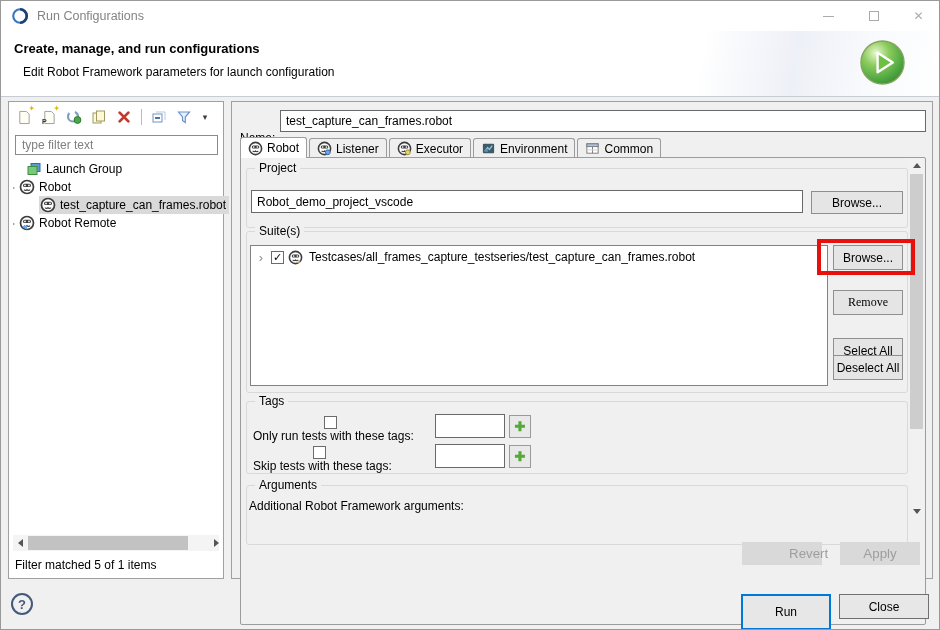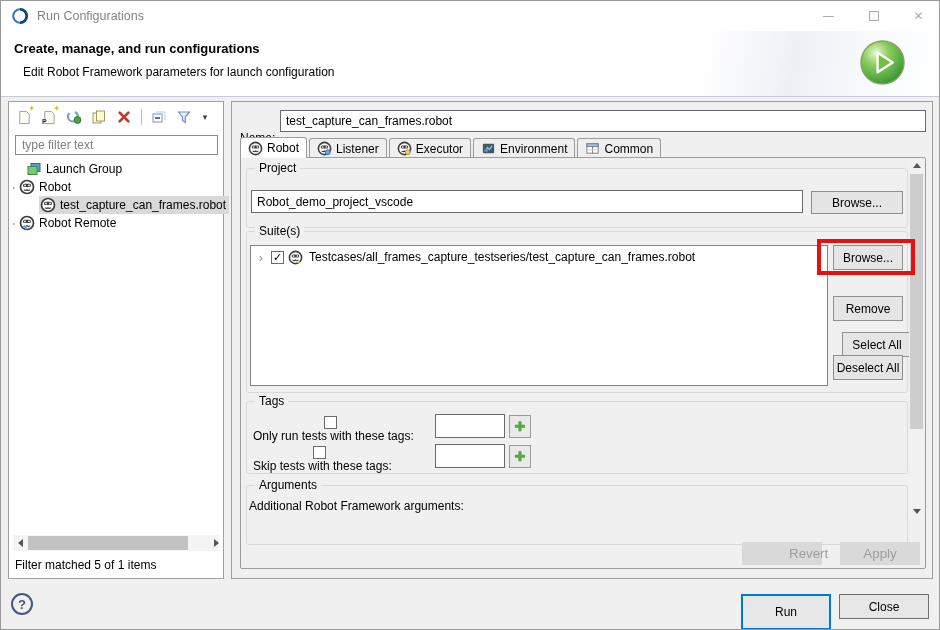--- a/index.html
+++ b/index.html
@@ -53,41 +53,41 @@
   
   .main { left:230px; top:100px; width:702px; height:478px; background:#f0f0f0; border:1px solid #a0a0a0; }
   .name-label { position:absolute; left:8px; top:29px; }
   .name-input { position:absolute; left:48px; top:8px; width:646px; height:22px; border:1px solid #696969; padding:0 5px; font-size:12px; font-family:"Liberation Sans",sans-serif; background:#fff; }
 
   .tabbar { position:absolute; left:8px; top:36px; height:20px; display:flex; align-items:flex-end; }
   .tab { height:20px; display:flex; align-items:center; gap:4px; padding:0 7px; border:1px solid #9c9c9c; border-bottom:none; border-radius:3px 3px 0 0; background:#efefef; margin-right:2px; position:relative; white-space:nowrap; }
   .tab.active { background:#fff; height:21px; z-index:3; }
   .tab .ticon { width:15px; height:15px; }
 
-  .tabcontent { position:absolute; left:8px; top:55px; width:686px; height:412px; border:1px solid #9c9c9c; background:#f0f0f0; border-radius:0 2px 2px 2px; overflow:hidden; }
+  .tabcontent { position:absolute; left:8px; top:55px; width:686px; height:468px; border:1px solid #9c9c9c; background:#f0f0f0; border-radius:0 2px 2px 2px; overflow:hidden; }
 
   .group { position:absolute; border:1px solid #d9d9d9; border-radius:3px; }
   .group > .glabel { position:absolute; left:8px; top:-8px; background:#f0f0f0; padding:0 4px; white-space:nowrap; }
 
   .g-project { left:5px; top:10px; width:662px; height:60px; }
   .project-input { position:absolute; left:4px; top:21px; width:552px; height:23px; border:1px solid #696969; padding:0 5px; font-size:12px; font-family:"Liberation Sans",sans-serif; background:#fff; }
   .btn { background:#e5e5e5; border:1px solid #8f8f8f; font-size:12px; font-family:"Liberation Sans",sans-serif; color:#000; display:flex; align-items:center; justify-content:center; }
   .proj-browse { position:absolute; left:564px; top:22px; width:92px; height:23px; }
 
   .g-suites { left:5px; top:73px; width:662px; height:162px; }
   .suite-list { position:absolute; left:3px; top:13px; width:578px; height:141px; background:#fff; border:1px solid #828282; }
   .suite-row { display:flex; align-items:center; height:22px; padding-left:4px; white-space:nowrap; }
   .chev { color:#8f8f8f; font-size:13px; width:12px; text-align:center; }
   .cb { width:13px; height:13px; background:#fff; border:1px solid #6b6b6b; display:flex; align-items:center; justify-content:center; font-size:11px; line-height:10px; flex:none; }
   .suite-row .cb { margin:0 4px; }
   .suite-row .ticon { width:15px; height:15px; margin-right:6px; }
   .sbtn { position:absolute; left:586px; width:70px; height:25px; }
   .sb-browse { top:13px; }
-  .sb-remove { top:64px; }
-  .sb-selall { top:100px;margin-left:9px; }
+  .sb-remove { top:58px;font-family:Liberation Serif, serif; }
+  .sb-selall { top:106px; }
   .sb-desel  { top:123px; }
   .highlight-box { position:absolute; left:576px; top:81px; width:98px; height:36px; border:4px solid #e8100c; z-index:6; pointer-events:none; }
 
   .g-tags { left:5px; top:243px; width:662px; height:73px; }
   .tagrow { position:absolute; left:6px; display:flex; align-items:center;flex-direction:column; }
   .tagrow .cb { margin-right:5px; }
   .tagrow.r1 { top:14px; } .tagrow.r2 { top:44px; }
   .tag-input { position:absolute; width:70px; height:24px; border:1px solid #696969; background:#fff; font-family:"Liberation Sans",sans-serif; font-size:12px; padding:0 3px; }
   .ti1 { left:188px; top:12px; } .ti2 { left:188px; top:42px; }
   .plusbtn { position:absolute; left:262px; width:22px; height:23px; background:#e9e9e9; border:1px solid #9a9a9a; display:flex; align-items:center; justify-content:center; color:#55a839; font-size:13px; font-weight:bold; }

